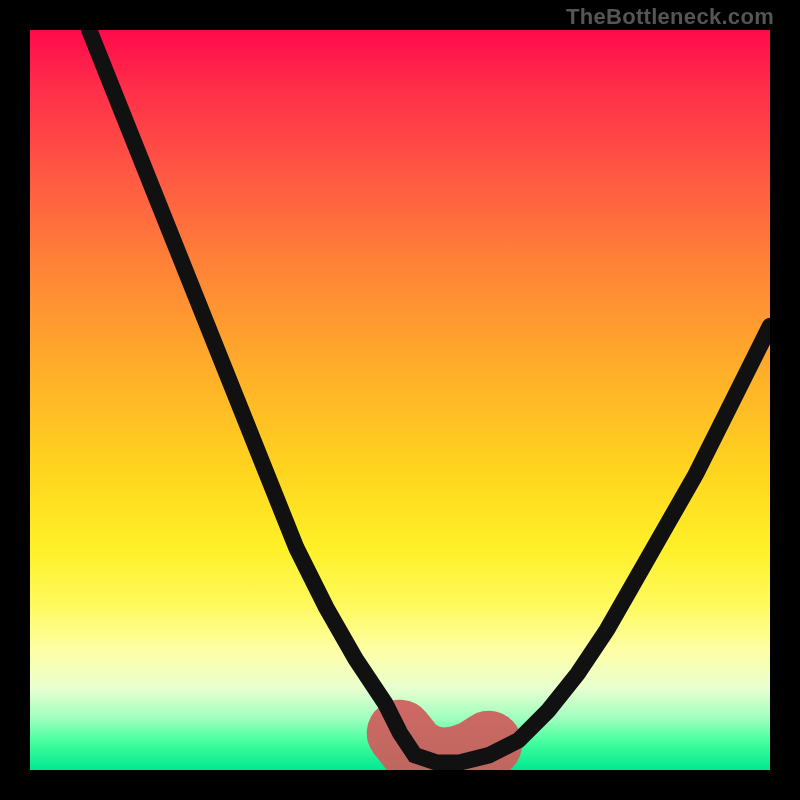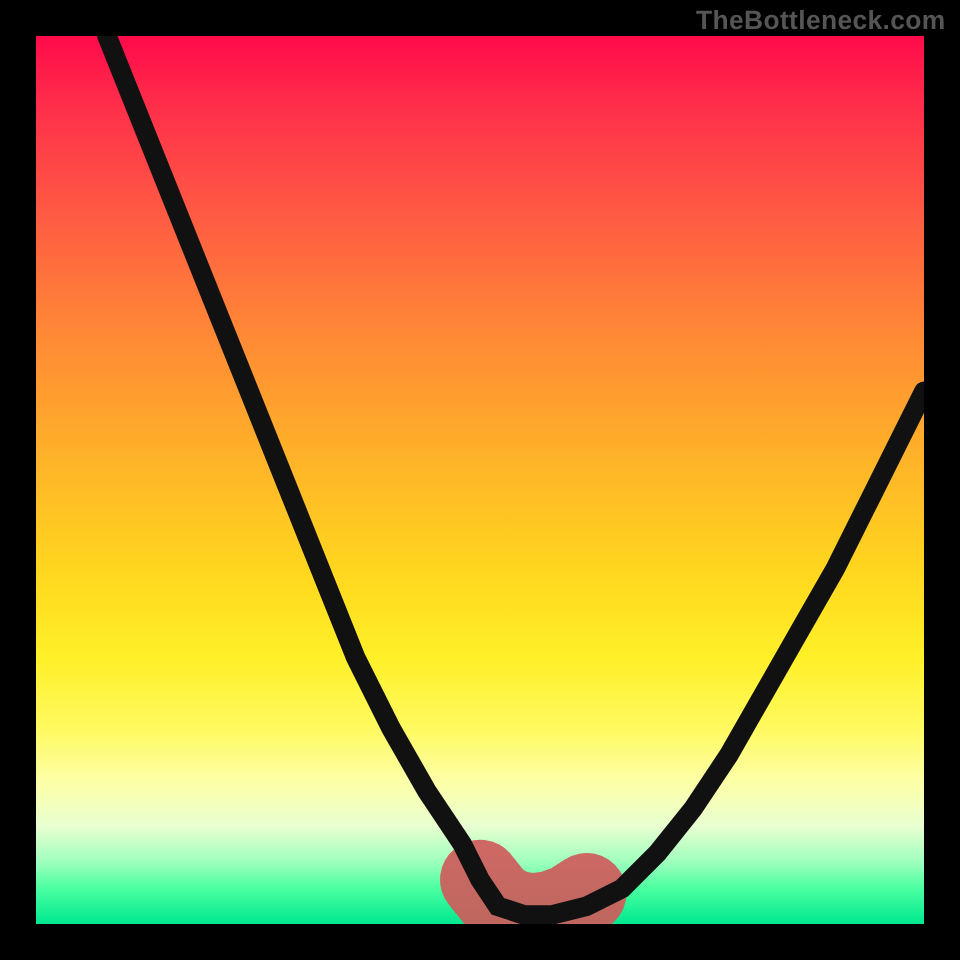--- a/index.html
+++ b/index.html
@@ -13,21 +13,21 @@
   }
   .frame {
     position: relative;
     width: 800px;
     height: 800px;
     background: #000;
   }
   .watermark {
     position: absolute;
     top: 4px;
-    right: 12px;
+    right: 26px;
     color: #555;
     font-size: 22px;
     font-weight: 600;
     letter-spacing: 0.3px;
     z-index: 5;
   }
   .plot-area {
     position: absolute;
     left: 30px;
     top: 30px;

